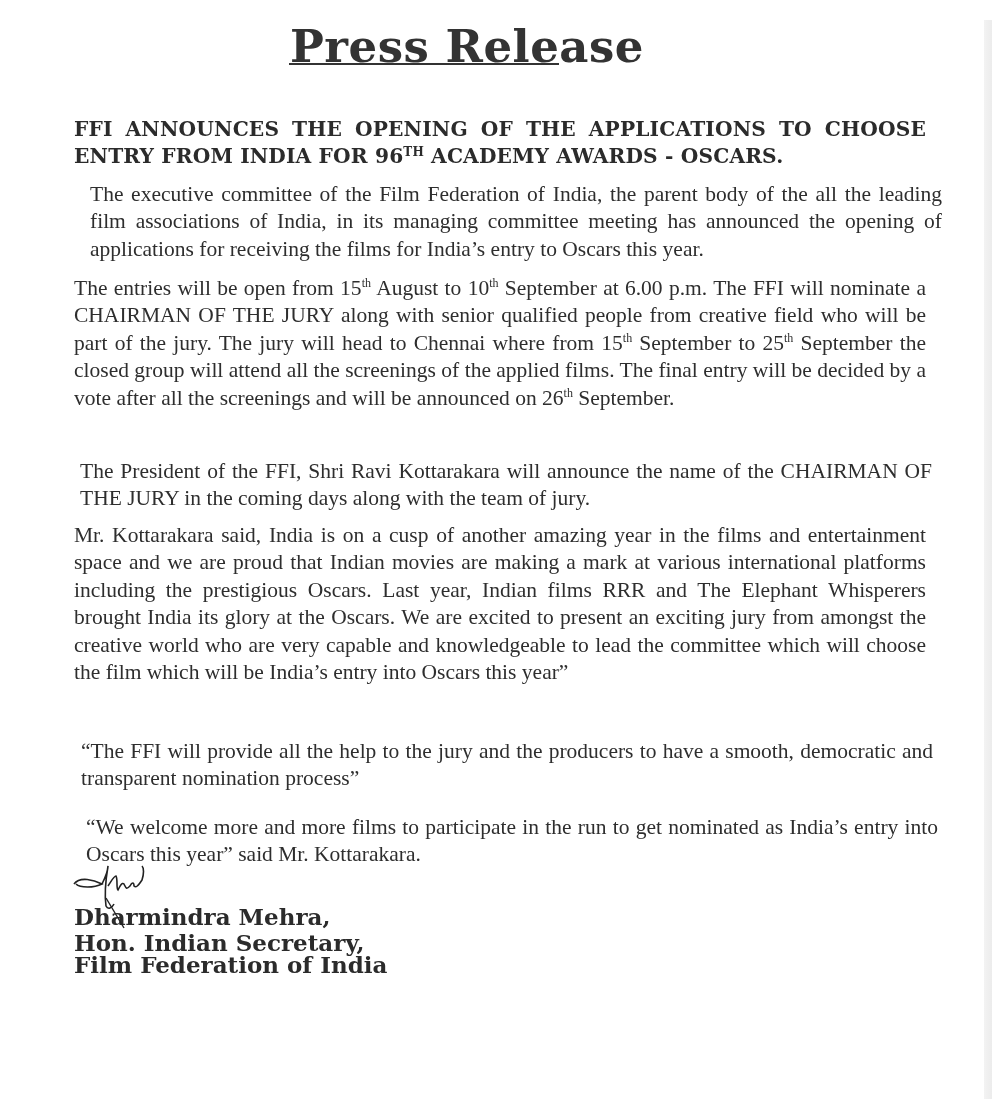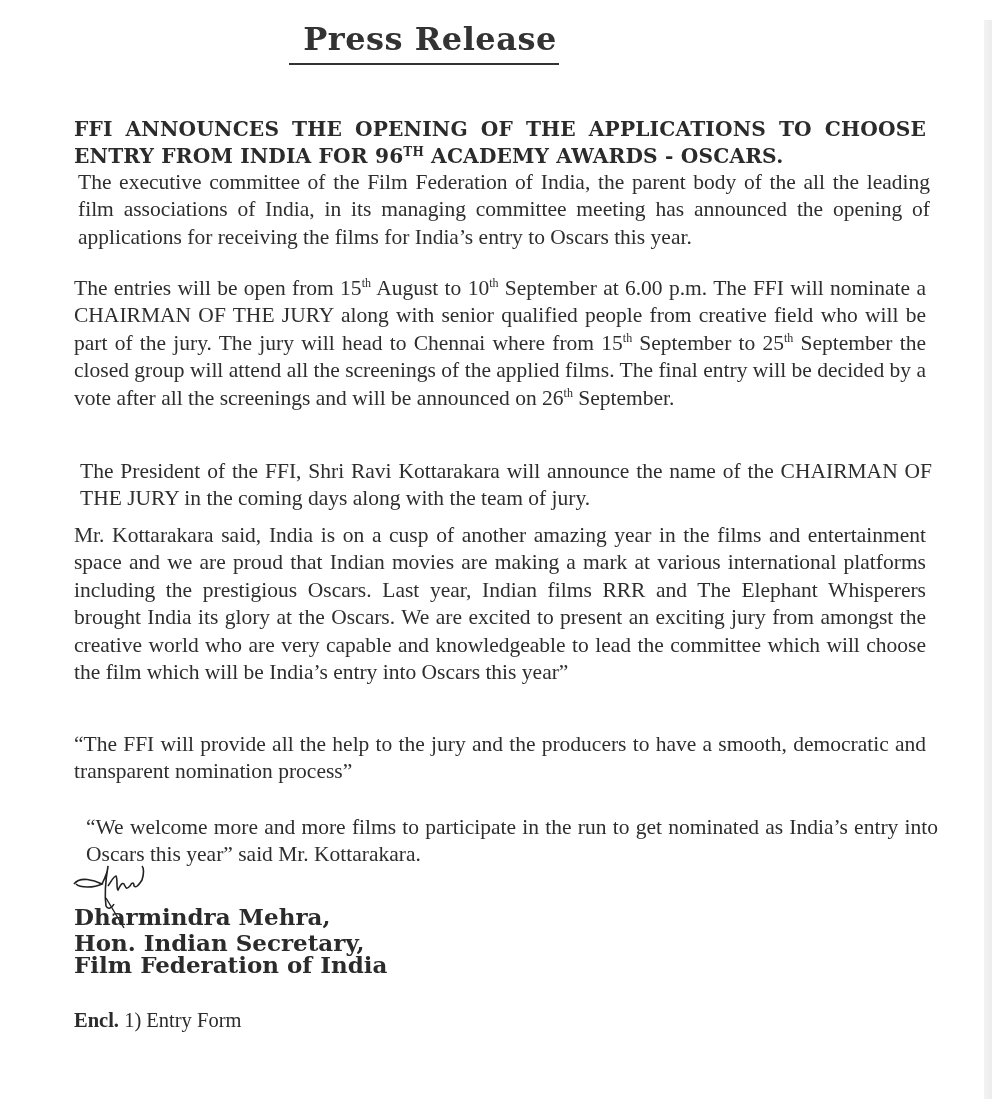--- a/index.html
+++ b/index.html
@@ -7,21 +7,21 @@
     width: 992px; height: 1099px; background: #ffffff; position: relative; overflow: hidden;
     font-family: "Liberation Serif", "DejaVu Serif", serif; color: #2b2b2b;
   }
   .scan-edge {
     position: absolute; left: 984px; top: 20px; width: 8px; height: 1079px;
     background: linear-gradient(to right, #f3f3f3, #ececec);
   }
   .page { position: absolute; left: 74px; top: 0; width: 852px; }
   .title {
     position: absolute; left: 290px; top: 20px; width: 280px; text-align: center;
-    font-family: "DejaVu Serif", serif; font-weight: bold; font-size: 32px; color: #333;
+    font-family: "DejaVu Serif", serif; font-weight: bold; font-size: 45px; color: #333;
     letter-spacing: 0.5px; white-space: nowrap;
   }
   .title-underline { position: absolute; left: 289px; top: 63px; width: 270px; height: 2px; background: #333; }
   .headline {
     position: absolute; top: 116px; left: 0; width: 852px;
     font-family: "DejaVu Serif", serif; font-weight: bold; font-size: 20.2px; line-height: 27px;
     color: #2b2b2b; text-align: justify; letter-spacing: 0.15px;
   }
   .headline sup { font-size: 12px; vertical-align: 7px; line-height: 0; }
   .para {
@@ -43,38 +43,37 @@
 
 <div class="scan-edge"></div>
 
 <div class="title">Press Release</div>
 <div class="title-underline"></div>
 
 <div class="page">
 
   <div class="headline"><span>FFI ANNOUNCES THE OPENING OF THE APPLICATIONS TO CHOOSE ENTRY FROM INDIA FOR 96</span><sup>TH</sup><span> ACADEMY AWARDS - OSCARS.</span></div>
 
-  <p class="para" style="top:165px;margin:4px;">The executive committee of the Film Federation of India, the parent body of the all the leading film associations of India, in its managing committee meeting has announced the opening of applications for receiving the films for India’s entry to Oscars this year.</p>
+  <p class="para" style="top:165px;margin:16px;">The executive committee of the Film Federation of India, the parent body of the all the leading film associations of India, in its managing committee meeting has announced the opening of applications for receiving the films for India’s entry to Oscars this year.</p>
 
   <p class="para" style="top:275px;margin:0;"><span>The entries will be open from 15</span><sup>th</sup><span> August to 10</span><sup>th</sup><span> September at 6.00 p.m. The FFI will nominate a CHAIRMAN OF THE JURY along with senior qualified people from creative field who will be part of the jury. The jury will head to Chennai where from 15</span><sup>th</sup><span> September to 25</span><sup>th</sup><span> September the closed group will attend all the screenings of the applied films. The final entry will be decided by a vote after all the screenings and will be announced on 26</span><sup>th</sup><span> September.</span></p>
 
   <p class="para" style="top:452px;margin:6px;">The President of the FFI, Shri Ravi Kottarakara will announce the name of the CHAIRMAN OF THE JURY in the coming days along with the team of jury.</p>
 
   <p class="para" style="top:522px;margin:0;">Mr. Kottarakara said, India is on a cusp of another amazing year in the films and entertainment space and we are proud that Indian movies are making a mark at various international platforms including the prestigious Oscars. Last year, Indian films RRR and The Elephant Whisperers brought India its glory at the Oscars. We are excited to present an exciting jury from amongst the creative world who are very capable and knowledgeable to lead the committee which will choose the film which will be India’s entry into Oscars this year”</p>
 
-  <p class="para" style="top:731px;margin:0;">“The FFI will provide all the help to the jury and the producers to have a smooth, democratic and transparent nomination process”</p>
+  <p class="para" style="top:731px;margin:7px;">“The FFI will provide all the help to the jury and the producers to have a smooth, democratic and transparent nomination process”</p>
 
   <p class="para" style="top:802px;margin:12px;">“We welcome more and more films to participate in the run to get nominated as India’s entry into Oscars this year” said Mr. Kottarakara.</p>
 
   <div class="sig" style="top:904px;">Dharmindra Mehra,</div>
   <div class="sig" style="top:930px;">Hon. Indian Secretary,</div>
   <div class="sig" style="top:952px;">Film Federation of India</div>
 
   <div class="encl">
-    <div><span class="lbl">Encl.</span> <span>1) Entry Form</span></div>
   </div>
 </div>
 
 <svg class="signature-mark" viewBox="0 0 100 68">
   <path d="M2 22 C 8 14, 22 18, 30 22 C 22 26, 8 26, 4 22" fill="none" stroke="#222" stroke-width="1.6"></path>
   <path d="M30 22 C 34 14, 36 8, 36 4 C 34 16, 32 30, 34 44 C 36 48, 40 46, 42 42" fill="none" stroke="#222" stroke-width="1.6"></path>
   <path d="M36 24 C 40 18, 42 14, 44 14 C 46 18, 44 26, 46 28 C 48 24, 50 20, 52 22 C 54 26, 54 28, 58 24 C 60 20, 62 20, 62 24 C 64 26, 66 24, 70 18 C 72 12, 72 6, 70 4" fill="none" stroke="#222" stroke-width="1.6"></path>
   <path d="M34 36 L 52 66" fill="none" stroke="#222" stroke-width="1.4"></path>
 </svg>
 

